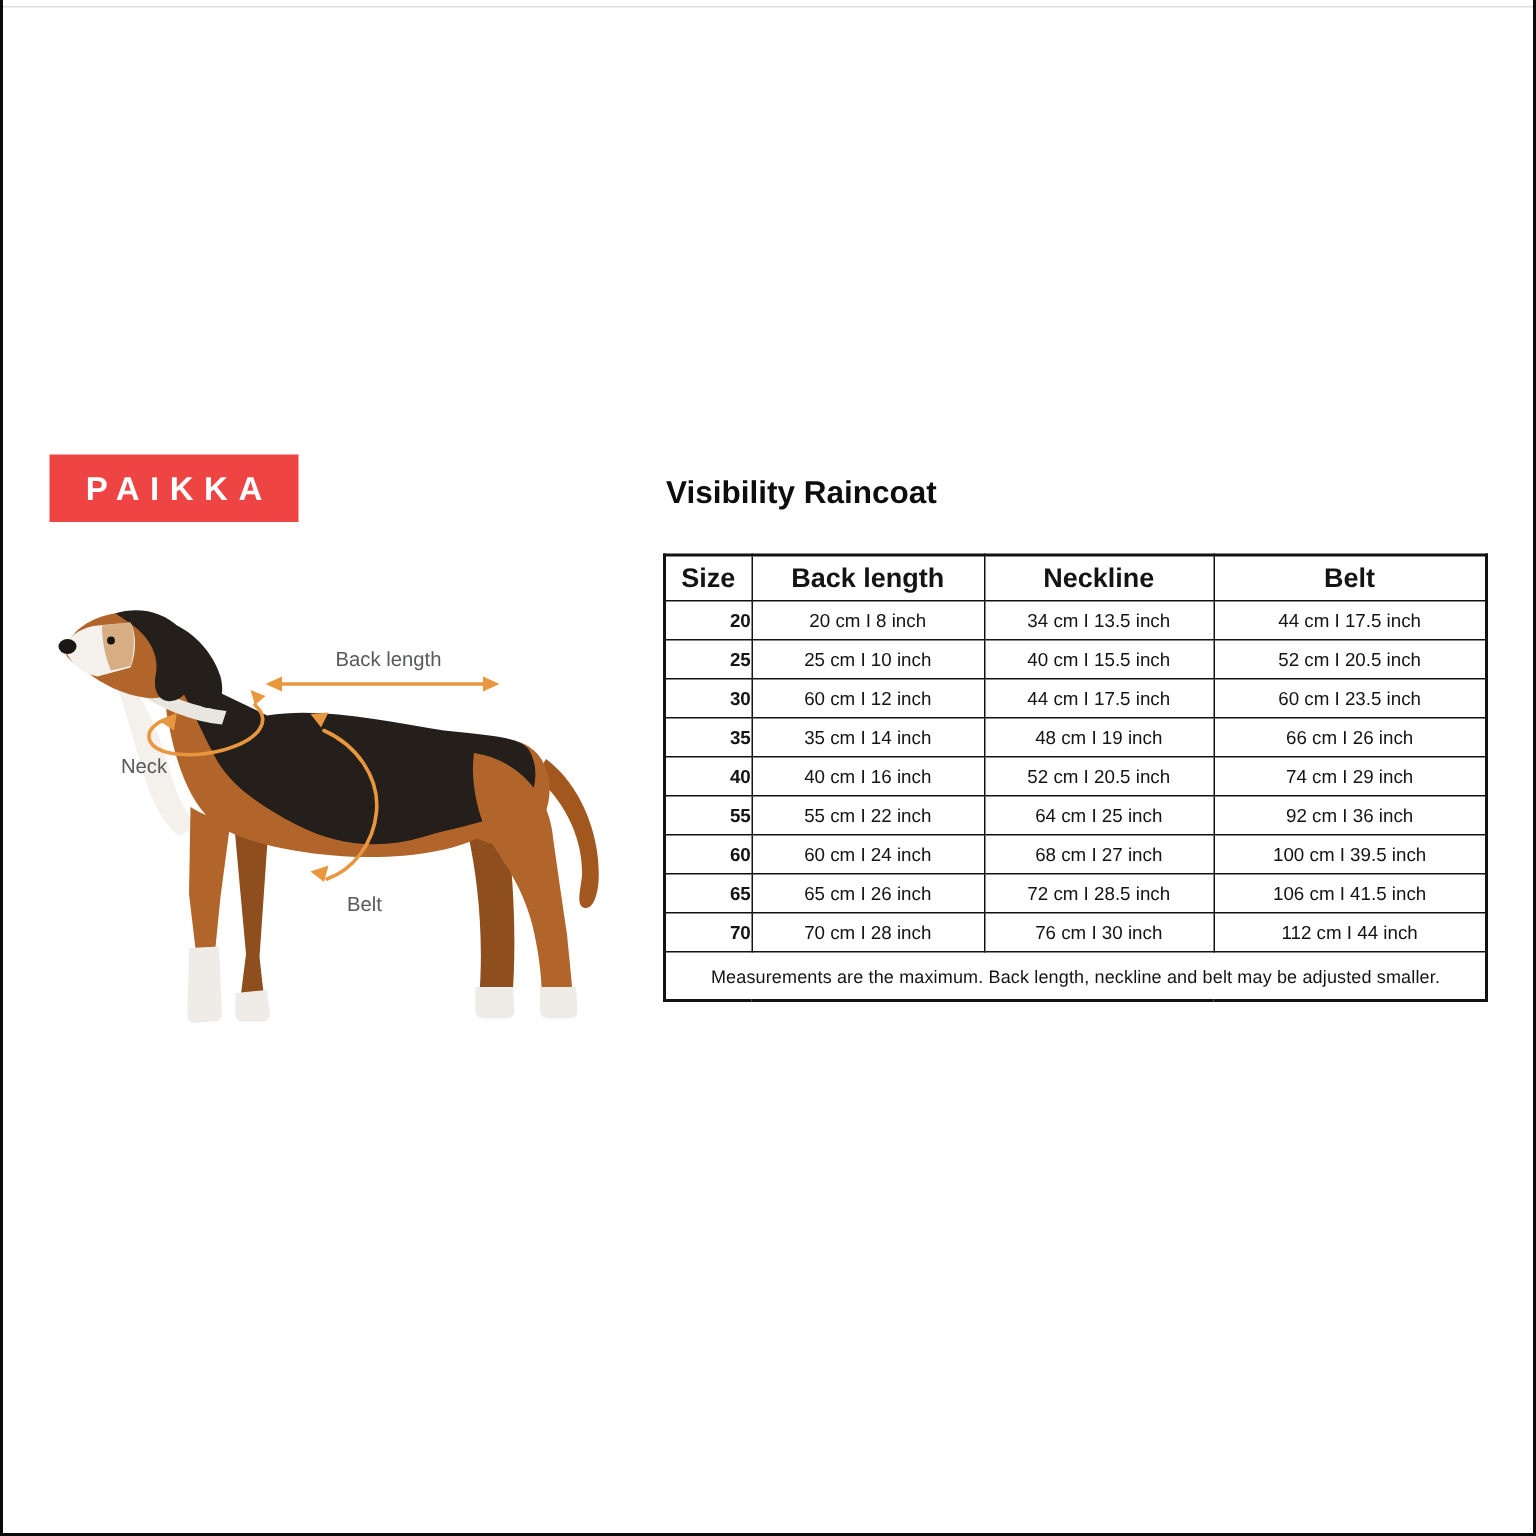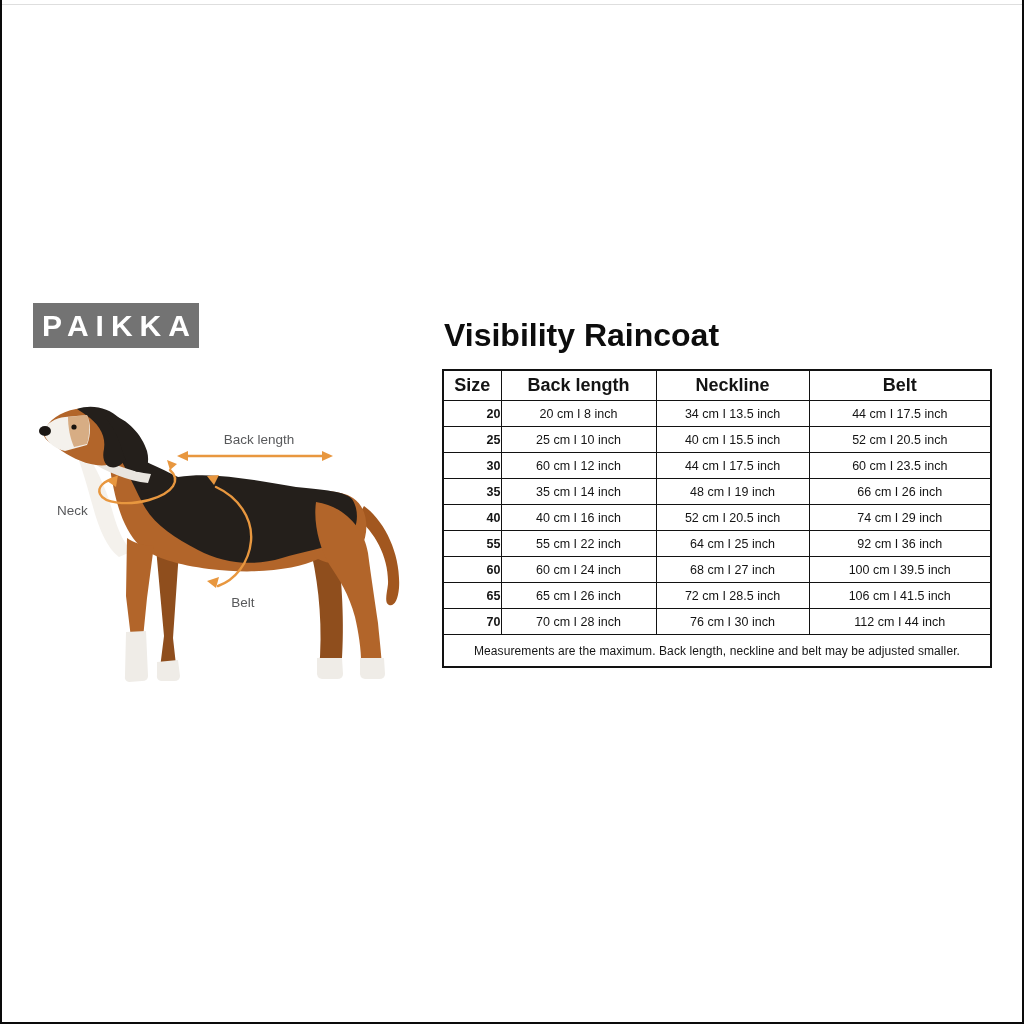--- a/index.html
+++ b/index.html
@@ -8,36 +8,36 @@
     font-family:"Liberation Sans",sans-serif;overflow:hidden;color:#1c1c1c;
   }
   .edge-left,.edge-right,.edge-bottom{position:absolute;background:#0a0a0a;}
   .edge-left{left:0;top:0;bottom:0;width:2px;}
   .edge-right{right:0;top:0;bottom:0;width:2px;}
   .edge-bottom{left:0;right:0;bottom:0;height:2px;}
   .edge-topline{position:absolute;top:4px;left:2px;right:2px;height:1px;background:#dedede;}
 
   .logo{
     position:absolute;left:33px;top:303px;width:166px;height:45px;
-    background:#737373;color:#ffffff;display:flex;align-items:center;justify-content:center;
-    font-weight:bold;font-size:30px;letter-spacing:7px;text-indent:7px;
+    background:#ef4444;color:#ffffff;display:flex;align-items:center;justify-content:center;
+    font-weight:bold;font-size:22px;letter-spacing:7px;text-indent:7px;
   }
 
   .dog-box{position:absolute;left:30px;top:390px;width:410px;height:320px;}
 
   .measure-label{
     position:absolute;color:#58595b;font-size:13.5px;line-height:15px;
   }
   .lbl-backlength{left:199px;top:432px;width:120px;text-align:center;}
-  .lbl-neck{left:57px;top:503px;width:50px;}
+  .lbl-neck{left:71px;top:503px;width:50px;text-align:center;}
   .lbl-belt{left:206px;top:595px;width:74px;text-align:center;}
 
   .page-title{
     position:absolute;left:444px;top:317px;
-    font-size:32px;font-weight:bold;color:#0d0d0d;letter-spacing:0px;
+    font-size:21px;font-weight:bold;color:#0d0d0d;letter-spacing:0px;
   }
 
   .size-table{
     position:absolute;left:442px;top:369px;width:548px;
     border-collapse:collapse;table-layout:fixed;
     font-size:12.5px;color:#141414;
     border:2px solid #121212;
   }
   .size-table th,.size-table td{
     border:1px solid #121212;text-align:center;vertical-align:middle;padding:0;

